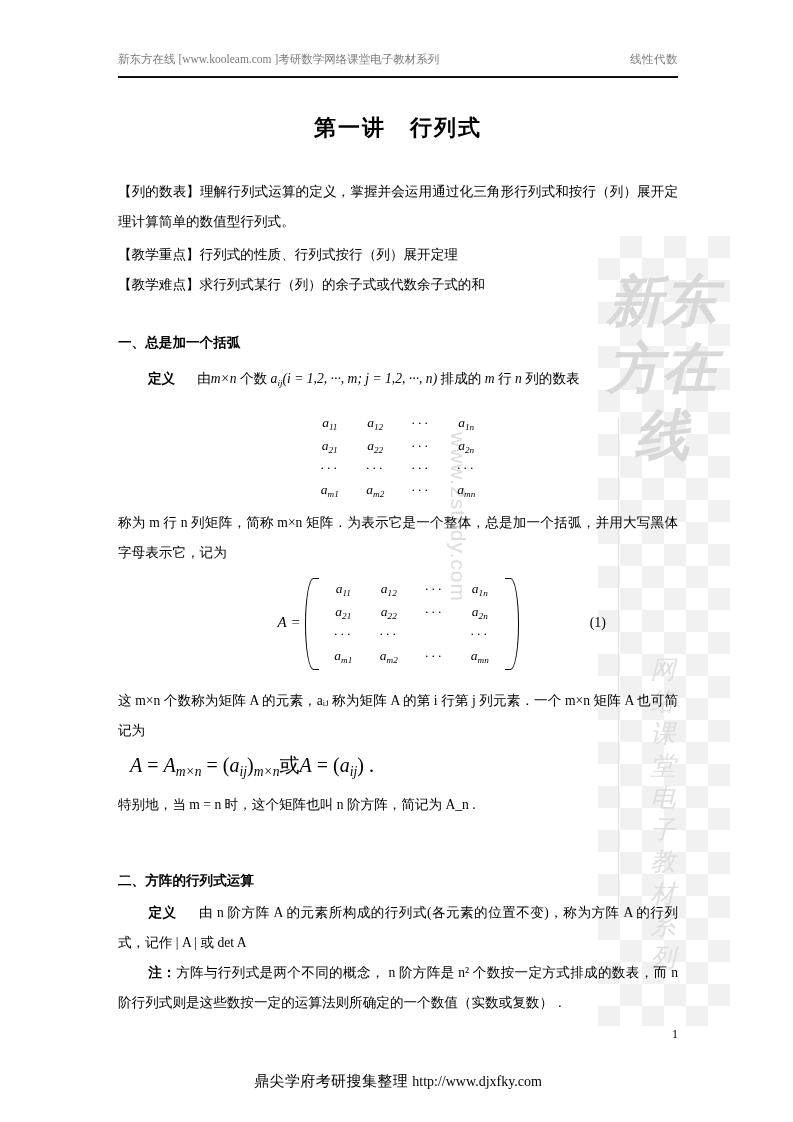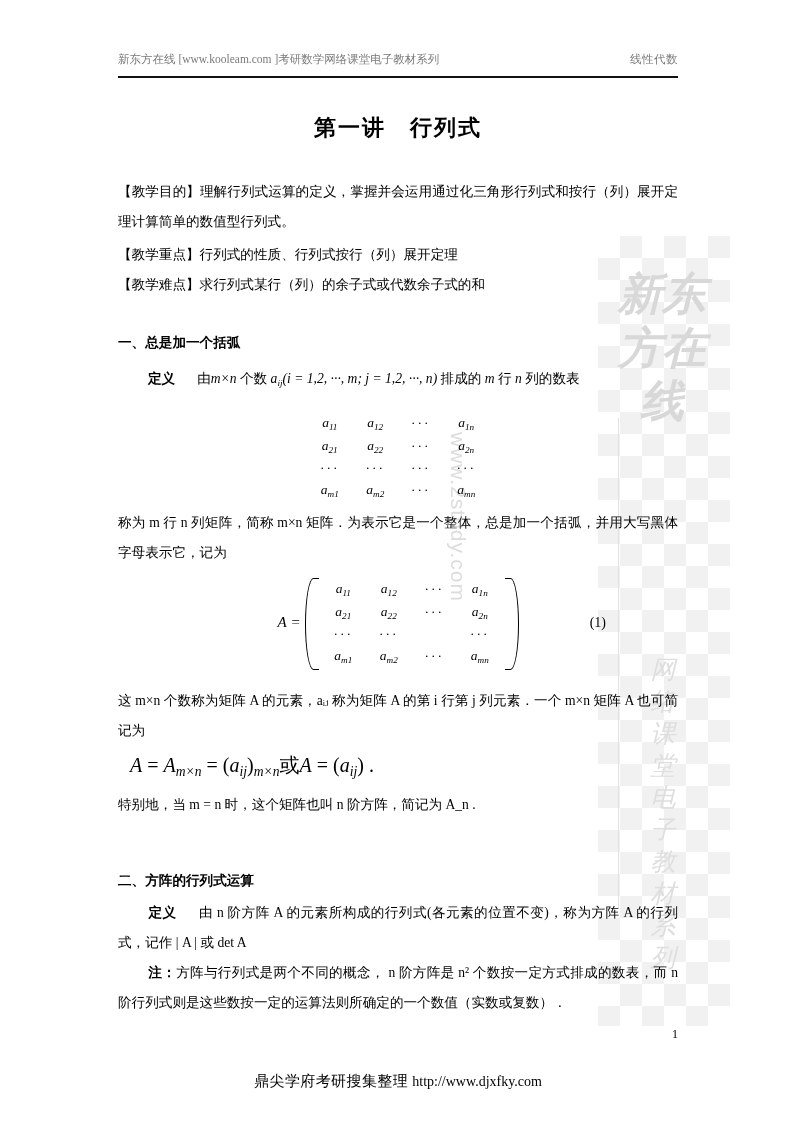--- a/index.html
+++ b/index.html
@@ -45,21 +45,21 @@
     background-size: 44px 44px;
     background-position: 0 0, 22px 22px;
     opacity: .9;
   }
   .wm-bigtext {
     position: absolute;
     left: 607px;
     top: 268px;
     width: 110px;
     font-family: "Liberation Serif", serif;
-    font-size: 44px;
+    font-size: 55px;
     font-weight: 700;
     line-height: 1.22;
     color: #d8d8d8;
     letter-spacing: 0;
     text-align: center;
     font-style: italic;
   }
   .wm-url {
     position: absolute;
     left: 470px;
@@ -277,21 +277,21 @@
   <div class="content">
 
     <div class="hdr">
       <span class="hdr-left">新东方在线 [www.kooleam.com ]考研数学网络课堂电子教材系列</span>
       <span class="hdr-right">线性代数</span>
     </div>
     <div class="hdr-rule"></div>
 
     <div class="doc-title">第一讲　行列式</div>
 
-    <div class="para" style="top:177px;">【教学目的】理解行列式运算的定义，掌握并会运用通过化三角形行列式和按行（列）展开定理计算简单的数值型行列式。</div>
+    <div class="para" style="top:177px;">【列的数表】理解行列式运算的定义，掌握并会运用通过化三角形行列式和按行（列）展开定理计算简单的数值型行列式。</div>
 
     <div class="para" style="top:240px;">【教学重点】行列式的性质、行列式按行（列）展开定理</div>
 
     <div class="para" style="top:270px;">【教学难点】求行列式某行（列）的余子式或代数余子式的和</div>
 
     <div class="sec-head" style="top:330px;">一、总是加一个括弧</div>
 
     <div class="para" style="top:364px;">
       <span style="display:inline-block;width:30px;"></span><span class="b">定义</span><span style="display:inline-block;width:22px;"></span><span>由</span><span class="mi">m×n</span> <span>个数</span> <span class="mi">a<sub class="s">ij</sub></span><span class="mi">(i = 1,2, ···, m; j = 1,2, ···, n)</span> <span>排成的</span> <span class="mi">m</span> <span>行</span> <span class="mi">n</span> <span>列的数表</span>
     </div>

